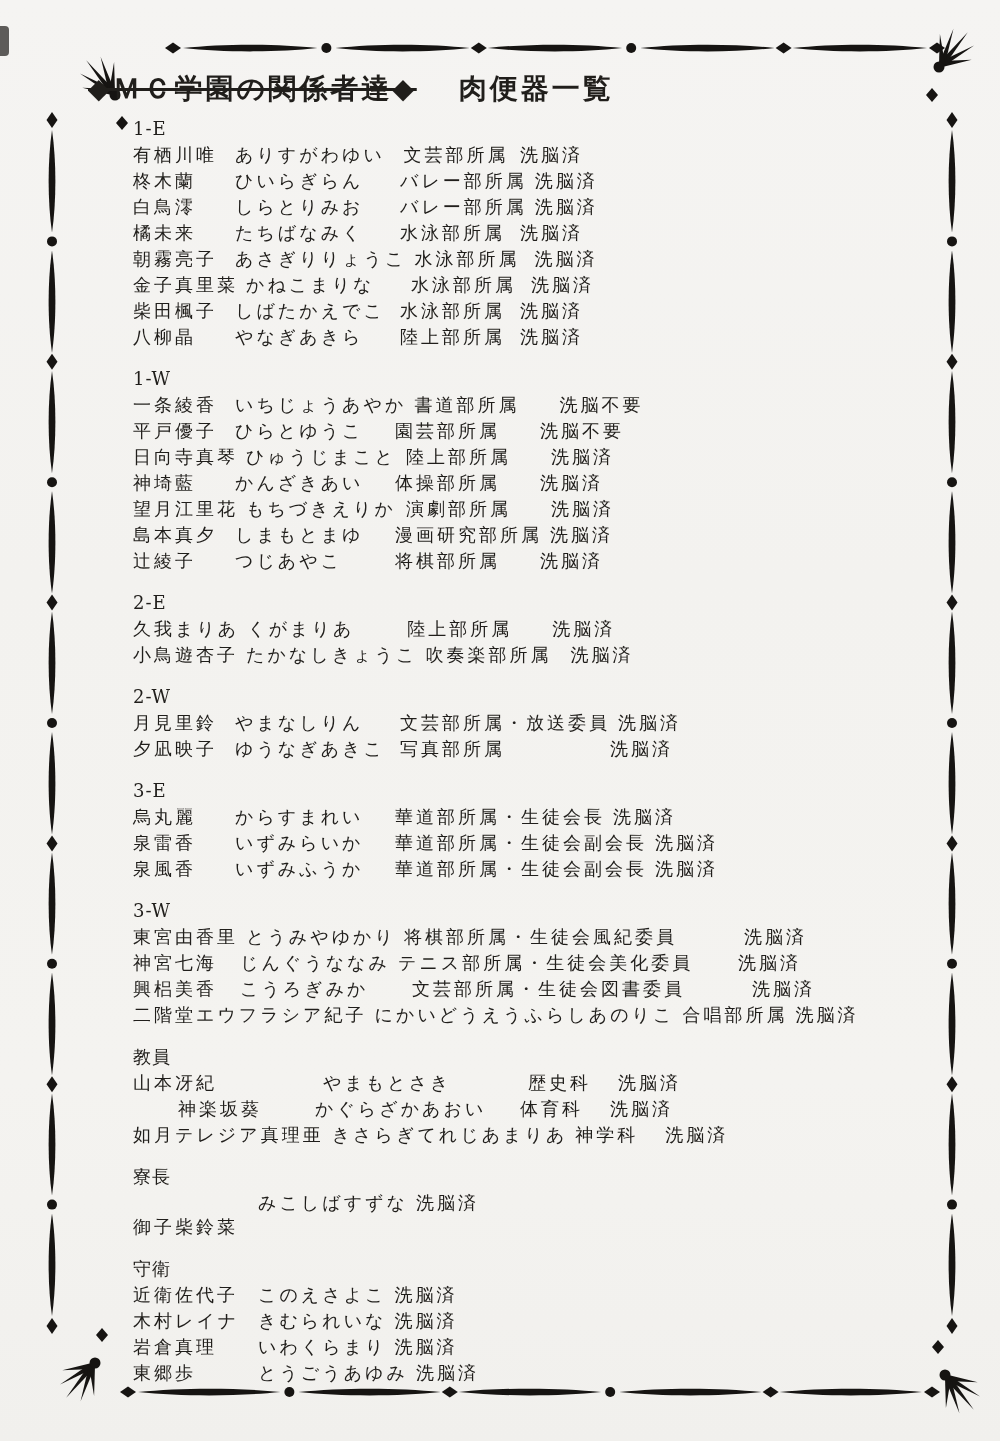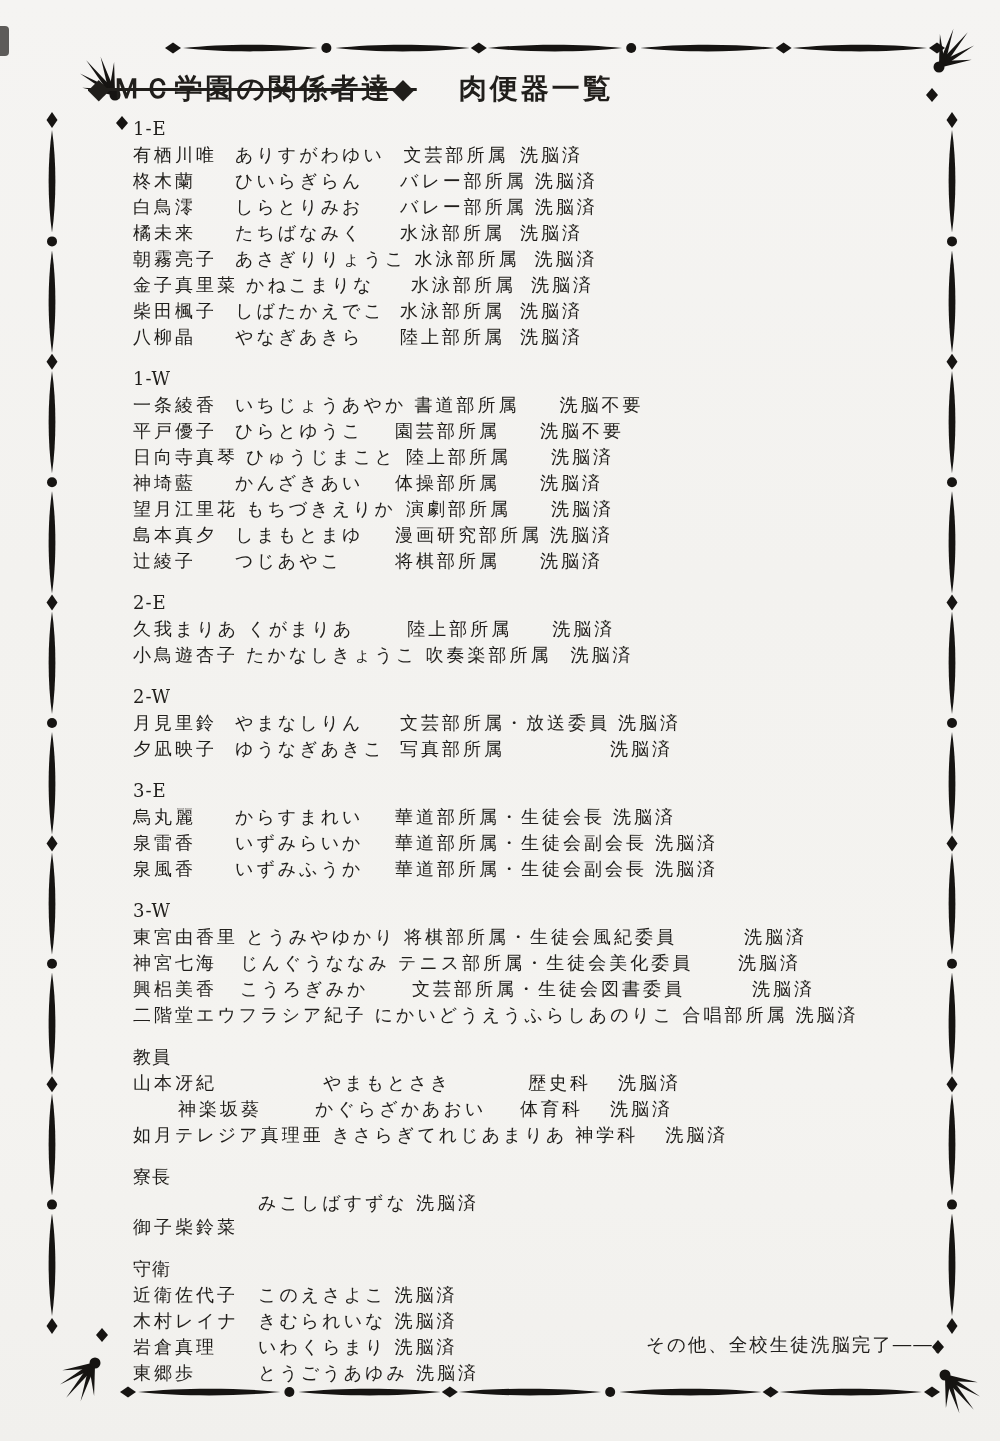--- a/index.html
+++ b/index.html
@@ -358,15 +358,14 @@
           <span>洗脳済</span>
         </div>
         <div class="row">
           <span style="min-width: 117px;">東郷歩</span>
           <span style="min-width: 122px;">とうごうあゆみ</span>
           <span>洗脳済</span>
         </div>
       </div>
     </div>
 
-  <div class="footer-note">その他、全校生徒洗脳完了――。</div>
 
 </div>
 
 </body></html>

